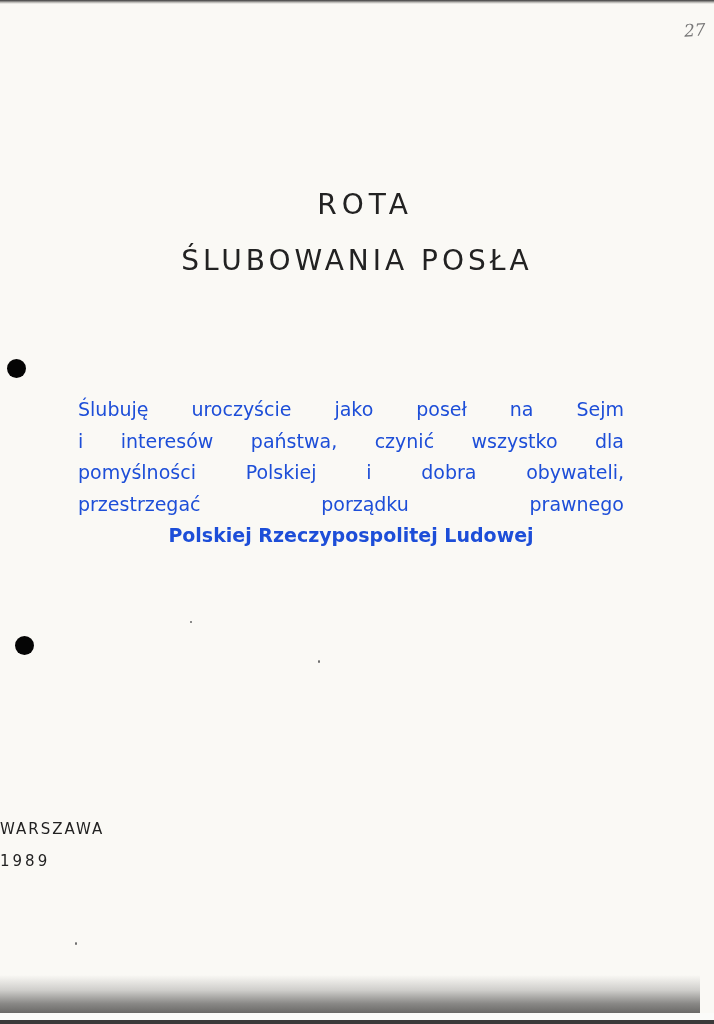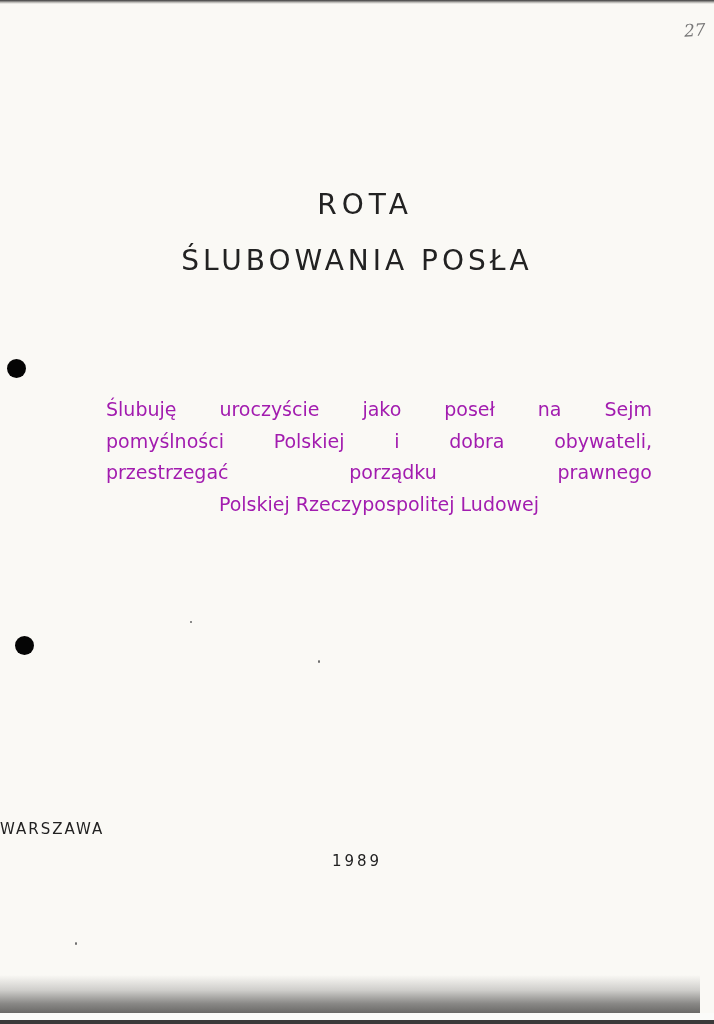--- a/index.html
+++ b/index.html
@@ -41,50 +41,51 @@
     background: #050505;
   }
   .title {
     position: absolute; left: 0; width: 714px; text-align: center;
     font-weight: normal; margin: 0; letter-spacing: 5px; color: #222;
   }
   .title-1 { top: 188px; font-size: 28px; padding-left: 8px; }
   .title-2 { top: 244px; font-size: 28px; letter-spacing: 4px; }
   .oath {
     position: absolute; left: 78px; top: 394px; width: 546px;
-    font-size: 19px; line-height: 31.5px; color: #a21caf; margin-left: 28px;
+    font-size: 19px; line-height: 31.5px; color: #1d4ed8;
   }
   .oath-line { display: block; white-space: nowrap; text-align: justify; text-align-last: justify; }
-  .oath-line.last { text-align: center; text-align-last: center; }
+  .oath-line.last { text-align: center; text-align-last: center; font-weight: bold; }
   .place {
     position: absolute; left: 0; width: 714px; text-align: left;
     top: 820px; font-size: 15px; letter-spacing: 2px; color: #222;
   }
   .year {
-    position: absolute; left: 0; width: 714px; text-align: center;
+    position: absolute; left: 0; width: 714px; text-align: left;
     top: 852px; font-size: 15px; letter-spacing: 3px; color: #222;
   }
   .speck { position: absolute; background: #666; border-radius: 50%; }
 </style>
 </head>
 <body>
 
 <div class="page">
   <div class="top-edge"></div>
 
   <div class="page-number">27</div>
 
   <div class="punch-hole" style="left:7px; top:359px;"></div>
   <div class="punch-hole" style="left:15px; top:636px;"></div>
 
   <h1 class="title title-1">ROTA</h1>
   <h2 class="title title-2">ŚLUBOWANIA POSŁA</h2>
 
   <div class="oath">
     <span class="oath-line">Ślubuję uroczyście jako poseł na Sejm</span>
+    <span class="oath-line">i interesów państwa, czynić wszystko dla</span>
     <span class="oath-line">pomyślności Polskiej i dobra obywateli,</span>
     <span class="oath-line">przestrzegać porządku prawnego</span>
     <span class="oath-line last">Polskiej Rzeczypospolitej Ludowej</span>
   </div>
 
   <div class="speck" style="left:190px; top:621px; width:2px; height:2px;"></div>
   <div class="speck" style="left:318px; top:660px; width:2px; height:3px;"></div>
   <div class="speck" style="left:75px; top:942px; width:2px; height:3px;"></div>
 
   <div class="place">WARSZAWA</div>

